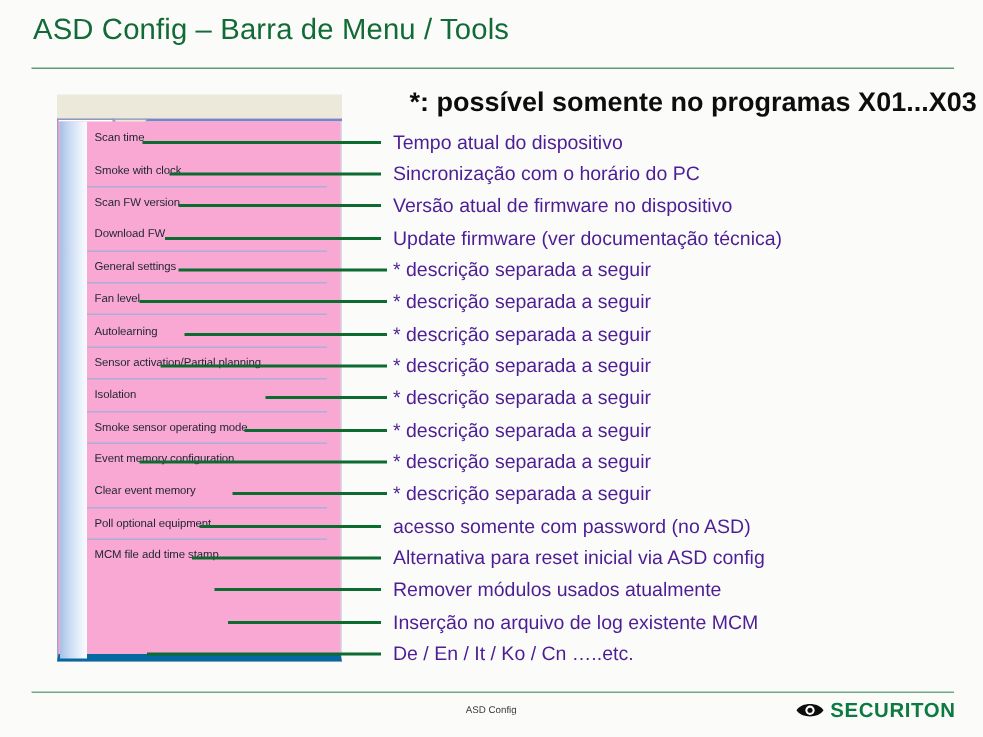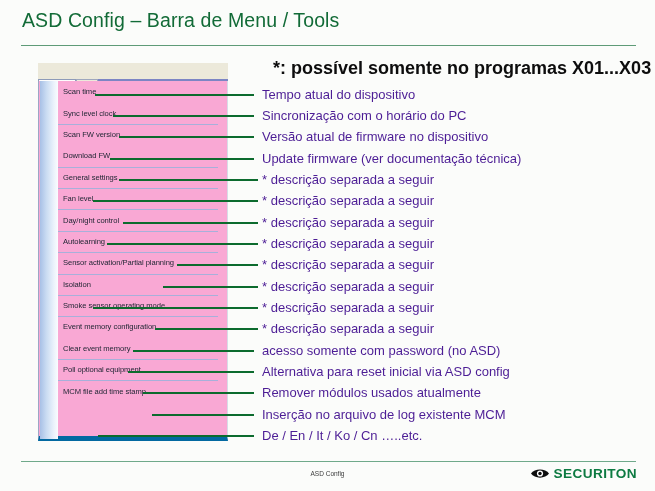--- a/index.html
+++ b/index.html
@@ -210,36 +210,33 @@
   <div class="menu-tab active">Extras</div>
   <div class="menu-tab help">?</div>
 
   <div class="menu-body">
     <div class="menu-gutter"></div>
     <div class="menu-list" id="menu-list">
         <div class="menu-item">
           <span class="menu-item-label">Scan time</span>
         </div>
         <div class="menu-item">
-          <span class="menu-item-label">Sync level clock</span>
+          <span class="menu-item-label">Smoke with clock</span>
         </div>
         <div class="menu-item sep-before">
           <span class="menu-item-label">Scan FW version</span>
         </div>
         <div class="menu-item">
           <span class="menu-item-label">Download FW</span>
         </div>
         <div class="menu-item sep-before">
           <span class="menu-item-label">General settings</span>
         </div>
         <div class="menu-item sep-before">
           <span class="menu-item-label">Fan level</span>
-        </div>
-        <div class="menu-item sep-before">
-          <span class="menu-item-label">Day/night control</span>
         </div>
         <div class="menu-item sep-before">
           <span class="menu-item-label">Autolearning</span>
         </div>
         <div class="menu-item sep-before">
           <span class="menu-item-label">Sensor activation/Partial planning</span>
         </div>
         <div class="menu-item sep-before">
           <span class="menu-item-label">Isolation</span>
         </div>

